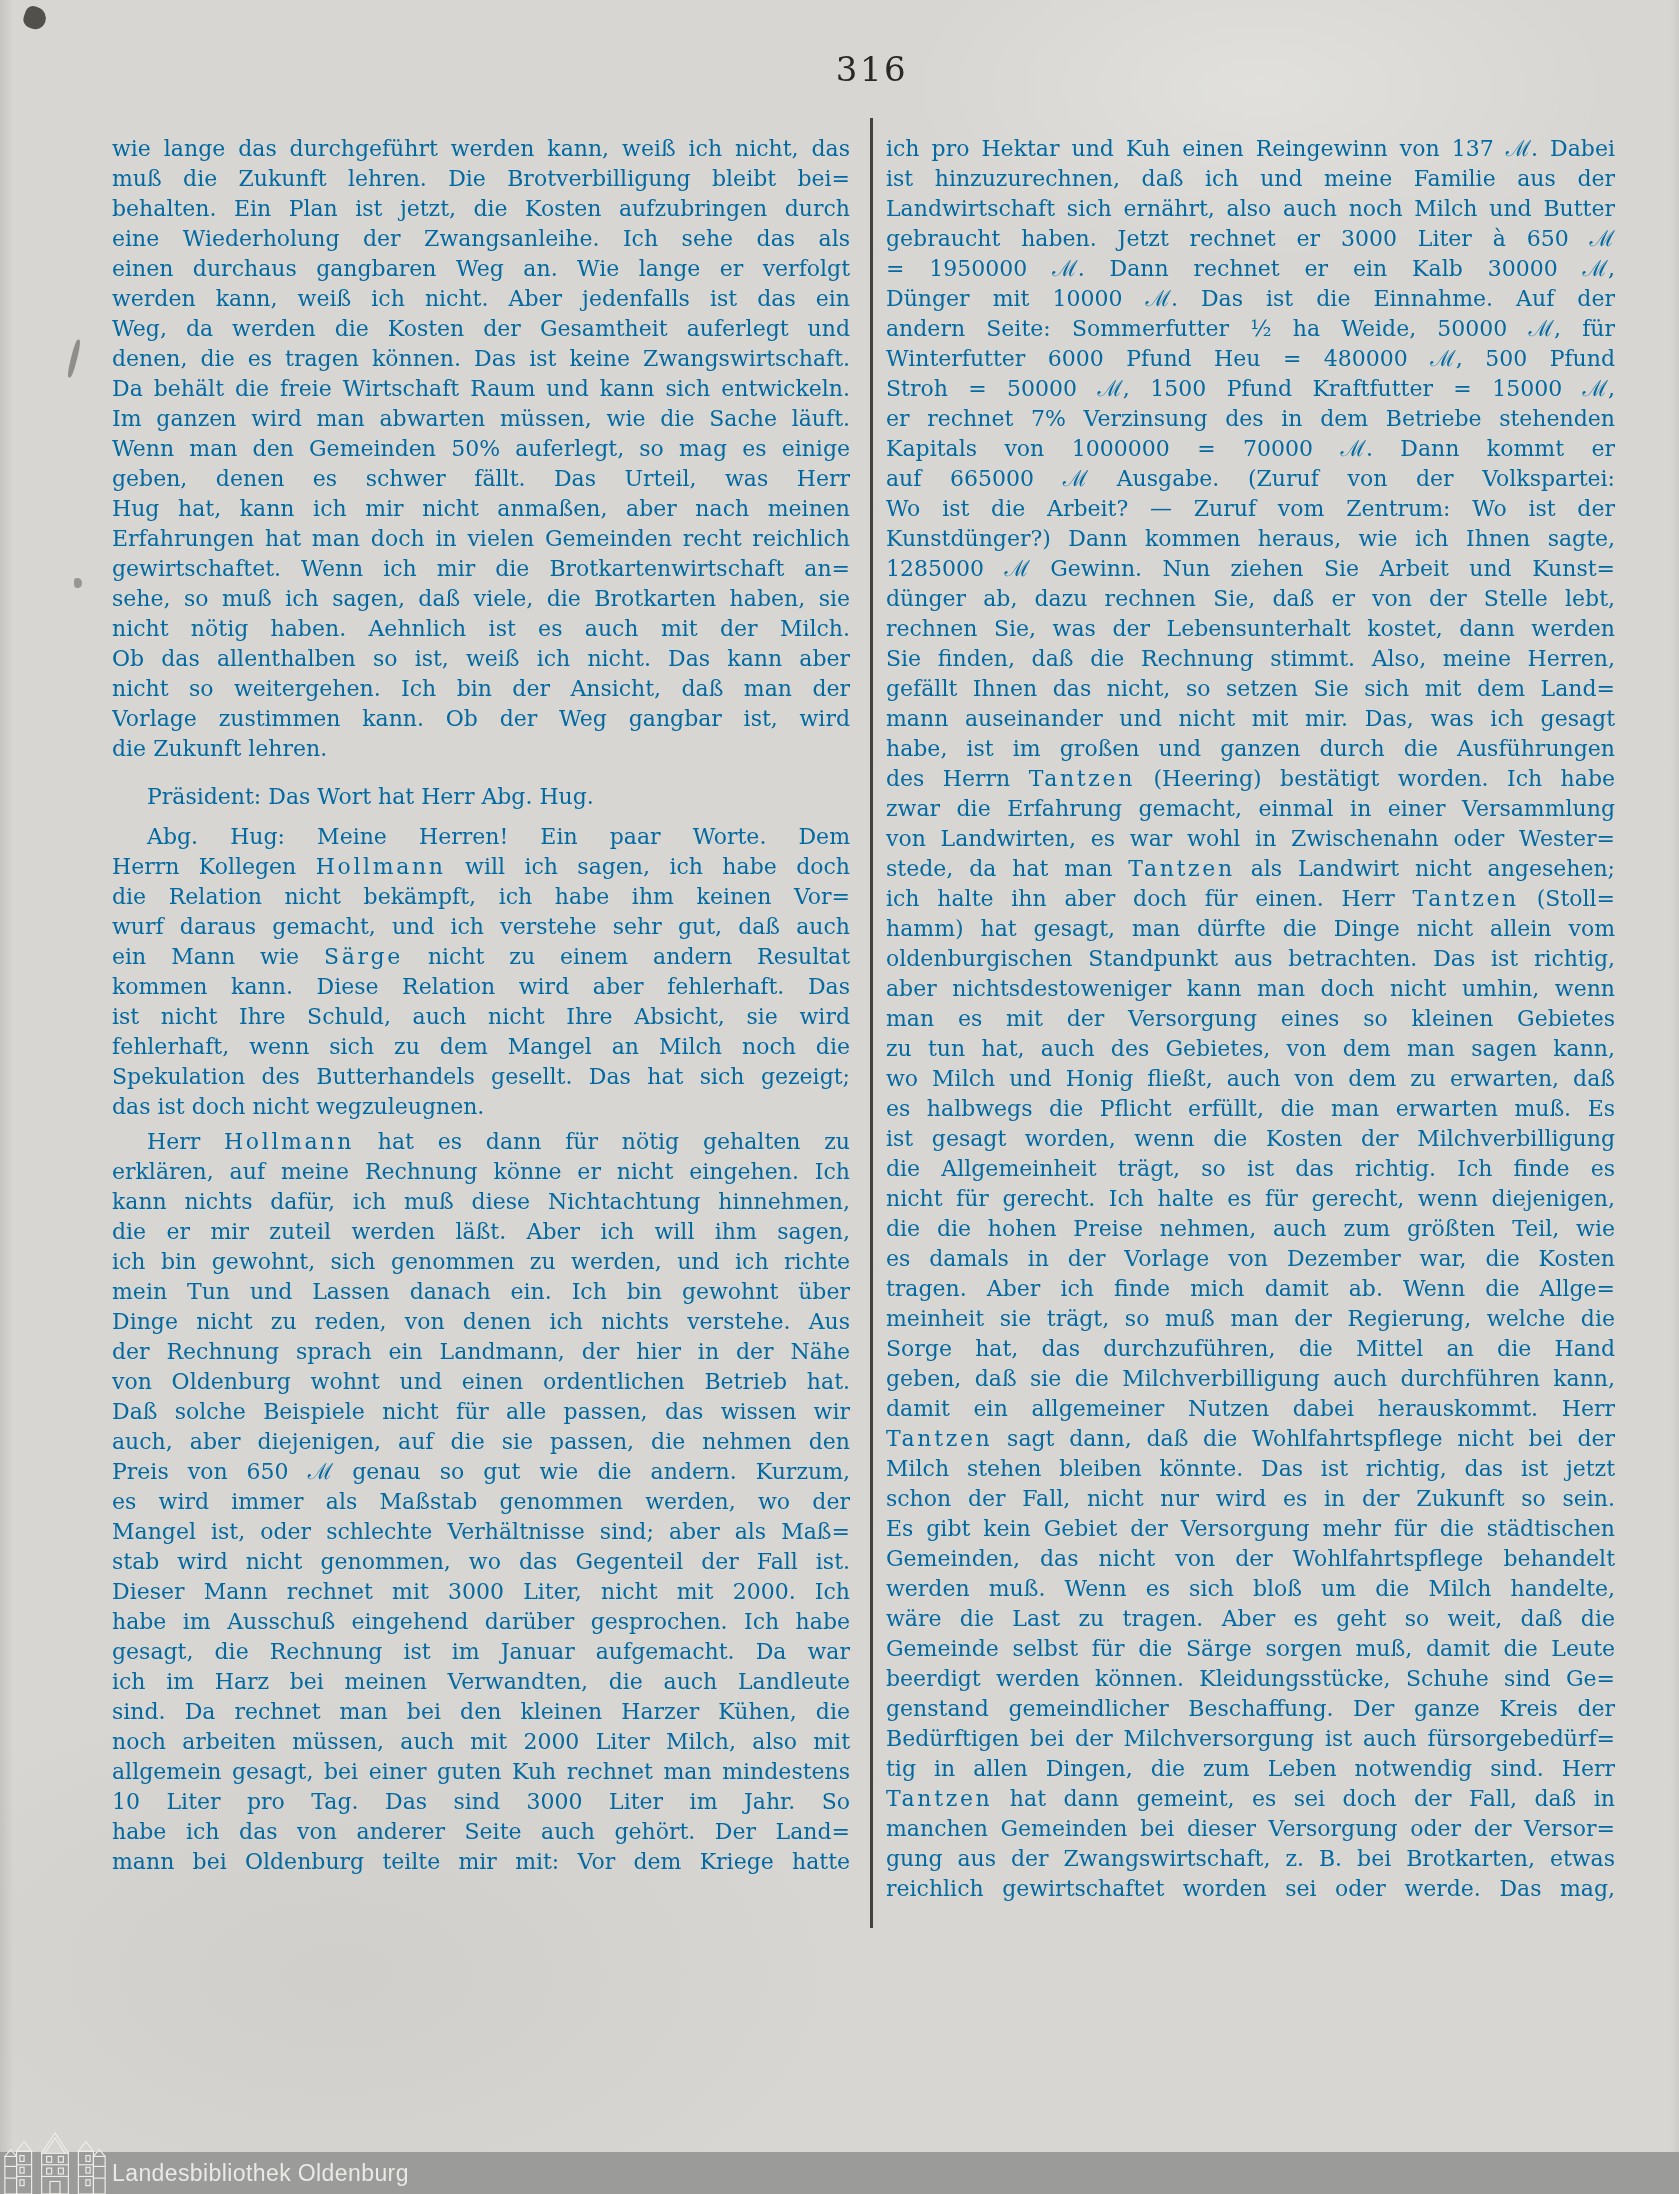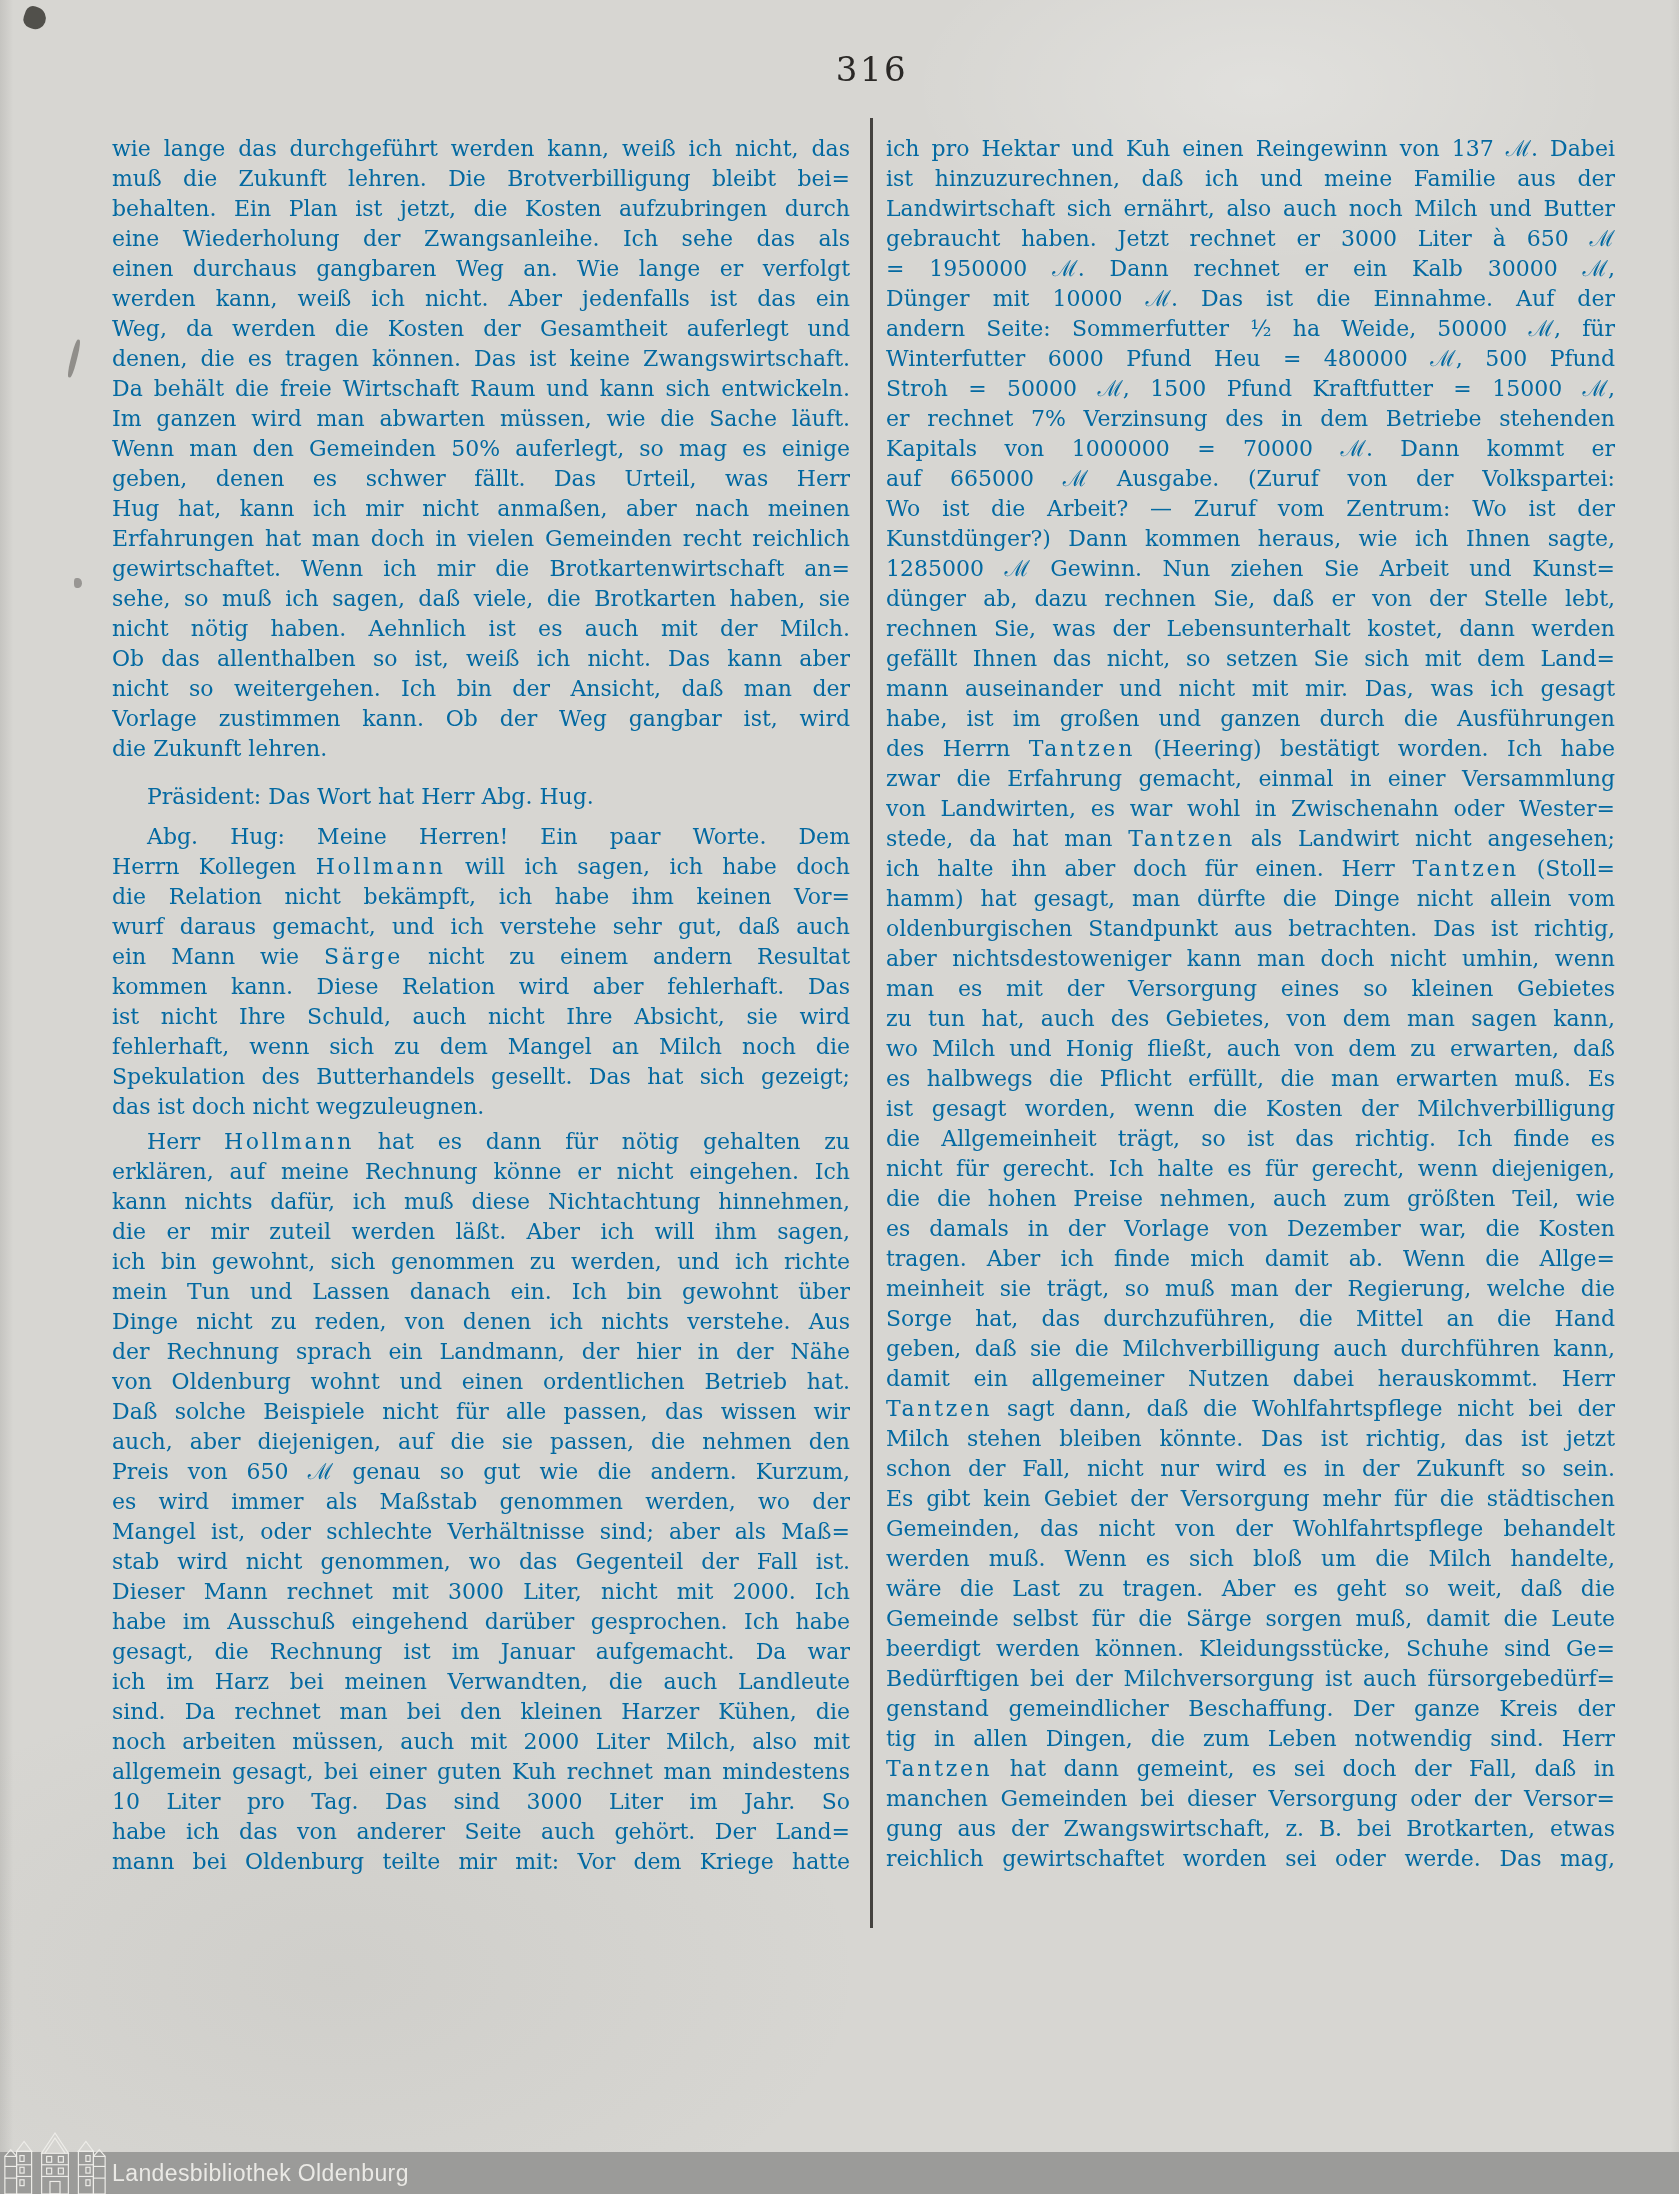--- a/index.html
+++ b/index.html
@@ -136,20 +136,21 @@
       <div class="line">Winterfutter 6000 Pfund Heu = 480000 ℳ, 500 Pfund</div>
       <div class="line">Stroh = 50000 ℳ, 1500 Pfund Kraftfutter = 15000 ℳ,</div>
       <div class="line">er rechnet 7% Verzinsung des in dem Betriebe stehenden</div>
       <div class="line">Kapitals von 1000000 = 70000 ℳ.  Dann kommt er</div>
       <div class="line">auf 665000 ℳ Ausgabe.  (Zuruf von der Volkspartei:</div>
       <div class="line">Wo ist die Arbeit? — Zuruf vom Zentrum: Wo ist der</div>
       <div class="line">Kunstdünger?)  Dann kommen heraus, wie ich Ihnen sagte,</div>
       <div class="line">1285000 ℳ Gewinn.  Nun ziehen Sie Arbeit und Kunst=</div>
       <div class="line">dünger ab, dazu rechnen Sie, daß er von der Stelle lebt,</div>
       <div class="line">rechnen Sie, was der Lebensunterhalt kostet, dann werden</div>
+      <div class="line">Sie finden, daß die Rechnung stimmt.  Also, meine Herren,</div>
       <div class="line">gefällt Ihnen das nicht, so setzen Sie sich mit dem Land=</div>
       <div class="line">mann auseinander und nicht mit mir.  Das, was ich gesagt</div>
       <div class="line">habe, ist im großen und ganzen durch die Ausführungen</div>
       <div class="line">des Herrn <span class="spaced">Tantzen</span> (Heering) bestätigt worden.  Ich habe</div>
       <div class="line">zwar die Erfahrung gemacht, einmal in einer Versammlung</div>
       <div class="line">von Landwirten, es war wohl in Zwischenahn oder Wester=</div>
       <div class="line">stede, da hat man <span class="spaced">Tantzen</span> als Landwirt nicht angesehen;</div>
       <div class="line">ich halte ihn aber doch für einen.  Herr <span class="spaced">Tantzen</span> (Stoll=</div>
       <div class="line">hamm) hat gesagt, man dürfte die Dinge nicht allein vom</div>
       <div class="line">oldenburgischen Standpunkt aus betrachten.  Das ist richtig,</div>
@@ -170,22 +171,22 @@
       <div class="line">damit ein allgemeiner Nutzen dabei herauskommt.  Herr</div>
       <div class="line"><span class="spaced">Tantzen</span> sagt dann, daß die Wohlfahrtspflege nicht bei der</div>
       <div class="line">Milch stehen bleiben könnte.  Das ist richtig, das ist jetzt</div>
       <div class="line">schon der Fall, nicht nur wird es in der Zukunft so sein.</div>
       <div class="line">Es gibt kein Gebiet der Versorgung mehr für die städtischen</div>
       <div class="line">Gemeinden, das nicht von der Wohlfahrtspflege behandelt</div>
       <div class="line">werden muß.  Wenn es sich bloß um die Milch handelte,</div>
       <div class="line">wäre die Last zu tragen.  Aber es geht so weit, daß die</div>
       <div class="line">Gemeinde selbst für die Särge sorgen muß, damit die Leute</div>
       <div class="line">beerdigt werden können.  Kleidungsstücke, Schuhe sind Ge=</div>
+      <div class="line">genstand gemeindlicher Beschaffung.  Der ganze Kreis der</div>
       <div class="line">Bedürftigen bei der Milchversorgung ist auch fürsorgebedürf=</div>
-      <div class="line">genstand gemeindlicher Beschaffung.  Der ganze Kreis der</div>
       <div class="line">tig in allen Dingen, die zum Leben notwendig sind.  Herr</div>
       <div class="line"><span class="spaced">Tantzen</span> hat dann gemeint, es sei doch der Fall, daß in</div>
       <div class="line">manchen Gemeinden bei dieser Versorgung oder der Versor=</div>
       <div class="line">gung aus der Zwangswirtschaft, z. B. bei Brotkarten, etwas</div>
       <div class="line">reichlich gewirtschaftet worden sei oder werde.  Das mag,</div>
     </div>
   </div>
 
 <div id="footer-bar"></div>
 <svg id="footer-logo" viewBox="0 0 124 79" fill="none" stroke="#eeede9" stroke-width="1.4">

